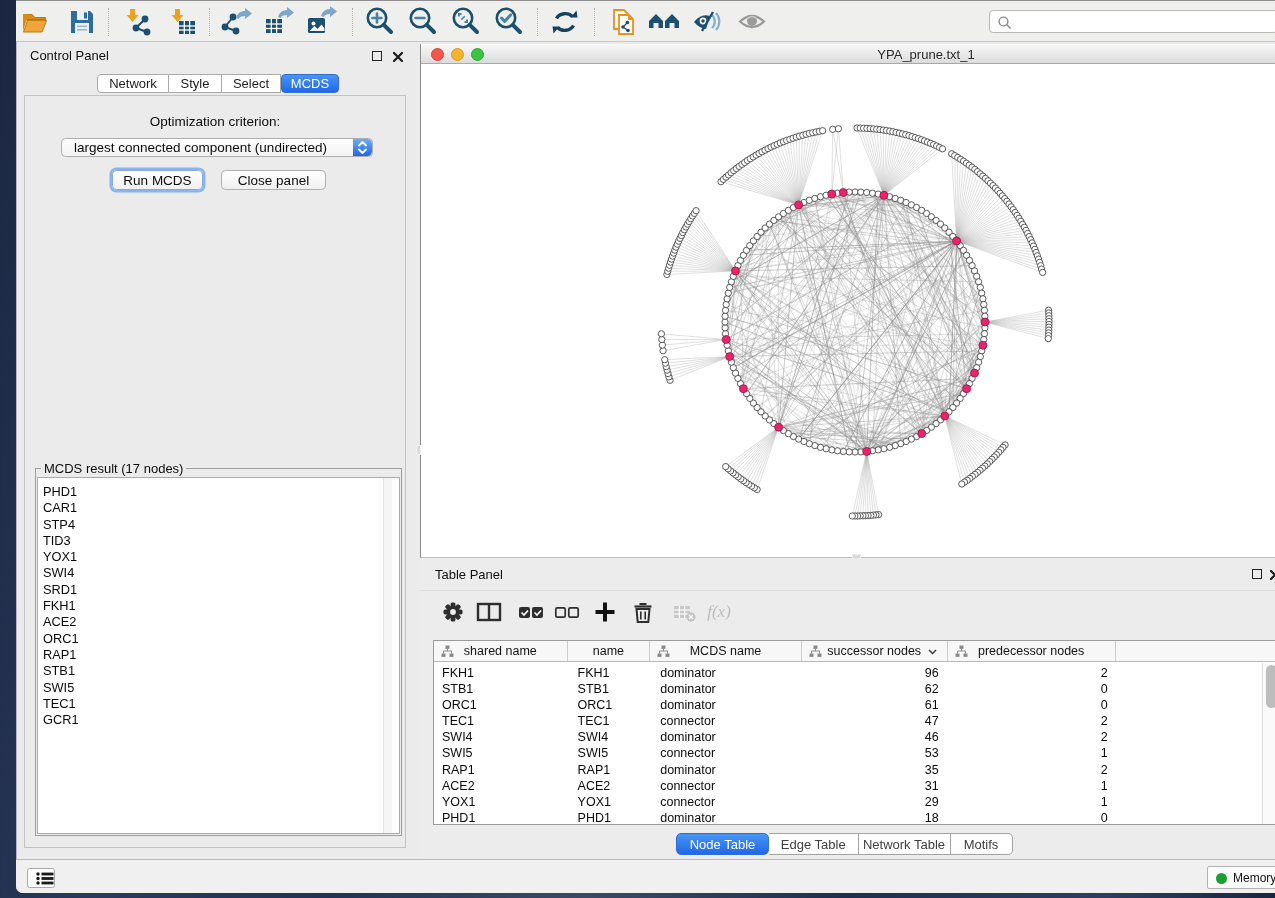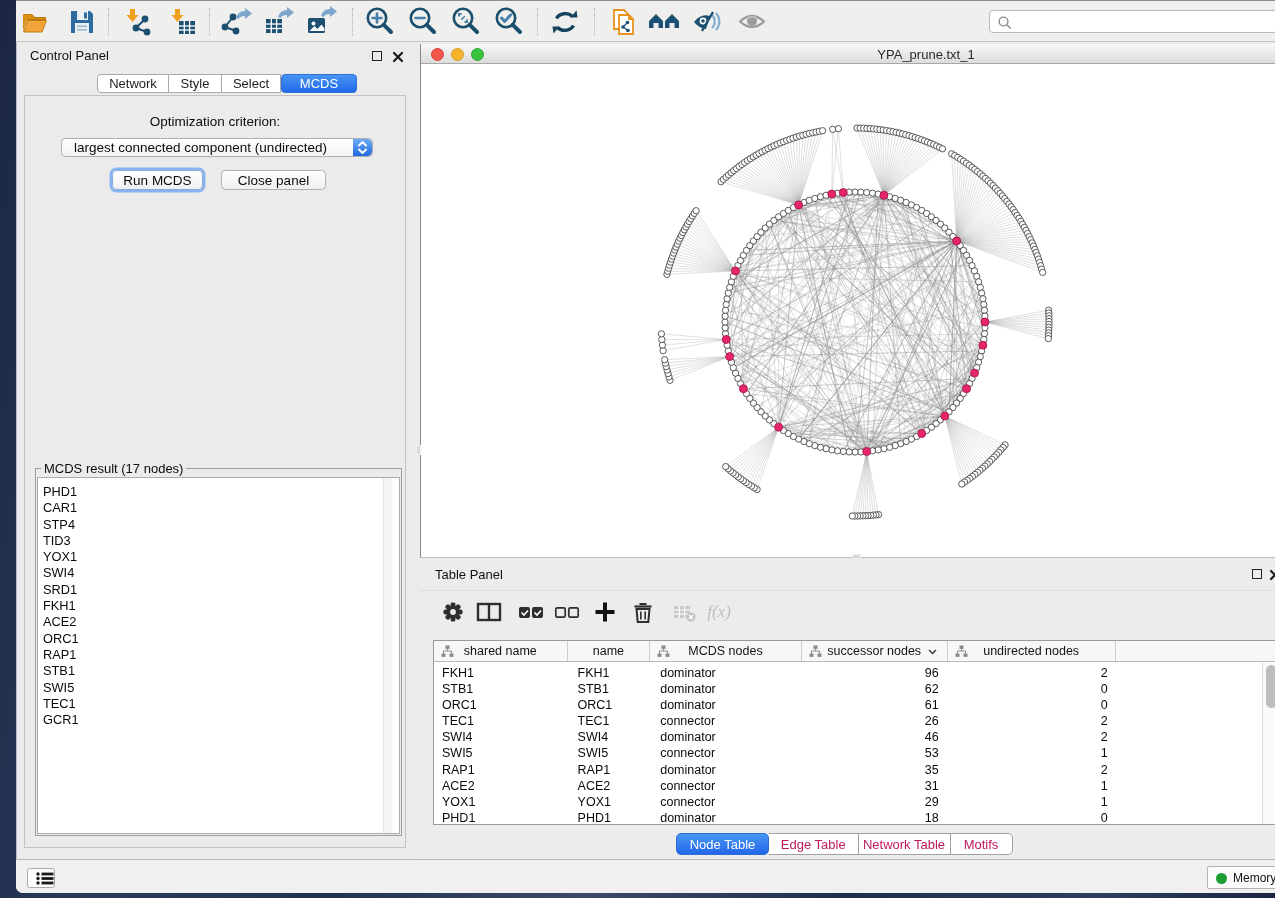--- a/index.html
+++ b/index.html
@@ -87,21 +87,21 @@
   .th .hier { position:absolute; left:7px; top:4px; }
   .trows { position:absolute; left:0; top:21px; width:100%; height:163px; overflow:hidden; padding-top:3px; }
   .tr { display:flex; height:16.1px; font-size:12.5px; }
   .td { overflow:hidden; white-space:nowrap; line-height:16.1px; color:#0a0a0a; }
   .vscroll { position:absolute; right:1px; top:22px; width:18px; height:161px; background:#fafafa;
     border-left:1px solid #dcdcdc; }
   .vscroll .thumb { position:absolute; left:2.5px; top:2px; width:11px; height:43px;
     background:#bdbdbd; border-radius:6px; }
   .t-tabs { position:absolute; top:275px; left:256px; height:22px; display:flex; }
   .t-tab { height:22px; background:#fff; border:1px solid #a2a2a2; border-left:none; font-size:13px;
-    display:flex; align-items:center; justify-content:center; color:#be185d; }
+    display:flex; align-items:center; justify-content:center; color:#404040; }
   .t-tab:first-child { border-left:1px solid #a2a2a2; border-radius:5px 0 0 5px; }
   .t-tab:last-child { border-radius:0 5px 5px 0; }
   .t-tab.active { background:linear-gradient(#4795f4,#2268e8); color:#fff; border-color:#2f6fd4; border-radius:5px; }
 
   
   .statusbar { position:absolute; left:0; top:859px; width:1275px; height:34px; background:#f0f0f0;
     border-top:1px solid #b8b8b8;padding-left:8px; }
   .sb-listbtn { position:absolute; left:11px; top:8px; width:28px; height:20px; background:#fcfcfc;
     border:1px solid #a9a9a9; border-radius:2.5px; }
   .sb-mem { position:absolute; left:1191px; top:6px; width:74px; height:23px; background:#fbfbfb;
@@ -303,21 +303,21 @@
       <div class="cpanel-title">Control Panel</div>
       <div class="panel-float" style="left:356px; top:9px;"></div>
       <svg class="panel-close" style="left:376px; top:9px;" viewBox="0 0 12 12">
         <path d="M2 2 L10 10 M10 2 L2 10" stroke="#1a1a1a" stroke-width="2.2" stroke-linecap="round"></path>
       </svg>
     </div>
     <div class="cp-tabs">
         <div class="cp-tab" style="width: 72px;">Network</div>
         <div class="cp-tab" style="width: 53px;">Style</div>
         <div class="cp-tab" style="width: 59px;">Select</div>
-        <div class="cp-tab active" style="width: 76px;">MCDS</div>
+        <div class="cp-tab active" style="width: 58px;">MCDS</div>
       </div>
     <div class="cp-content">
       <div class="cp-opt-label">Optimization criterion:</div>
       <div class="cp-select">
         <span class="sel-text">largest connected component (undirected)</span>
         <span class="stepper">
           <svg width="19" height="17" viewBox="0 0 19 17">
             <path d="M6 6.5 l3.5 -3.5 3.5 3.5 M6 10.5 l3.5 3.5 3.5 -3.5" fill="none" stroke="#fff" stroke-width="1.9" stroke-linecap="round" stroke-linejoin="round"></path>
           </svg>
         </span>
@@ -1371,21 +1371,21 @@
           </div>
           <div class="th" style="width: 151.6px;">
             <svg class="hier" width="13" height="13" viewBox="0 0 13 13">
               <g fill="#8a8a8a">
                 <rect x="4.5" y="0.5" width="4" height="3.4"></rect>
                 <rect x="0.5" y="8.5" width="4" height="3.4"></rect>
                 <rect x="8.5" y="8.5" width="4" height="3.4"></rect>
               </g>
               <path d="M6.5 4 v2 M2.5 8.5 v-2.5 h8 v2.5" stroke="#8a8a8a" stroke-width="1" fill="none"></path>
             </svg>
-            <span>MCDS nodes</span>
+            <span>MCDS name</span>
           </div>
           <div class="th" style="width: 145.9px;">
             <svg class="hier" width="13" height="13" viewBox="0 0 13 13">
               <g fill="#8a8a8a">
                 <rect x="4.5" y="0.5" width="4" height="3.4"></rect>
                 <rect x="0.5" y="8.5" width="4" height="3.4"></rect>
                 <rect x="8.5" y="8.5" width="4" height="3.4"></rect>
               </g>
               <path d="M6.5 4 v2 M2.5 8.5 v-2.5 h8 v2.5" stroke="#8a8a8a" stroke-width="1" fill="none"></path>
             </svg>
@@ -1396,21 +1396,21 @@
           </div>
           <div class="th" style="width: 168px;">
             <svg class="hier" width="13" height="13" viewBox="0 0 13 13">
               <g fill="#8a8a8a">
                 <rect x="4.5" y="0.5" width="4" height="3.4"></rect>
                 <rect x="0.5" y="8.5" width="4" height="3.4"></rect>
                 <rect x="8.5" y="8.5" width="4" height="3.4"></rect>
               </g>
               <path d="M6.5 4 v2 M2.5 8.5 v-2.5 h8 v2.5" stroke="#8a8a8a" stroke-width="1" fill="none"></path>
             </svg>
-            <span>undirected nodes</span>
+            <span>predecessor nodes</span>
           </div>
           <div class="th" style="flex: 1 1 0%; border-right: none;"></div>
         </div>
       <div class="trows">
           <div class="tr">
             <div class="td" style="width: 133.6px; padding-left: 8px;">FKH1</div>
             <div class="td" style="width: 82.6px; padding-left: 10px;">FKH1</div>
             <div class="td" style="width: 151.6px; padding-left: 10px;">dominator</div>
             <div class="td" style="width: 145.9px; text-align: right; padding-right: 9px;">96</div>
             <div class="td" style="width: 168px; text-align: right; padding-right: 8px;">2</div>
@@ -1426,21 +1426,21 @@
             <div class="td" style="width: 133.6px; padding-left: 8px;">ORC1</div>
             <div class="td" style="width: 82.6px; padding-left: 10px;">ORC1</div>
             <div class="td" style="width: 151.6px; padding-left: 10px;">dominator</div>
             <div class="td" style="width: 145.9px; text-align: right; padding-right: 9px;">61</div>
             <div class="td" style="width: 168px; text-align: right; padding-right: 8px;">0</div>
           </div>
           <div class="tr">
             <div class="td" style="width: 133.6px; padding-left: 8px;">TEC1</div>
             <div class="td" style="width: 82.6px; padding-left: 10px;">TEC1</div>
             <div class="td" style="width: 151.6px; padding-left: 10px;">connector</div>
-            <div class="td" style="width: 145.9px; text-align: right; padding-right: 9px;">26</div>
+            <div class="td" style="width: 145.9px; text-align: right; padding-right: 9px;">47</div>
             <div class="td" style="width: 168px; text-align: right; padding-right: 8px;">2</div>
           </div>
           <div class="tr">
             <div class="td" style="width: 133.6px; padding-left: 8px;">SWI4</div>
             <div class="td" style="width: 82.6px; padding-left: 10px;">SWI4</div>
             <div class="td" style="width: 151.6px; padding-left: 10px;">dominator</div>
             <div class="td" style="width: 145.9px; text-align: right; padding-right: 9px;">46</div>
             <div class="td" style="width: 168px; text-align: right; padding-right: 8px;">2</div>
           </div>
           <div class="tr">

